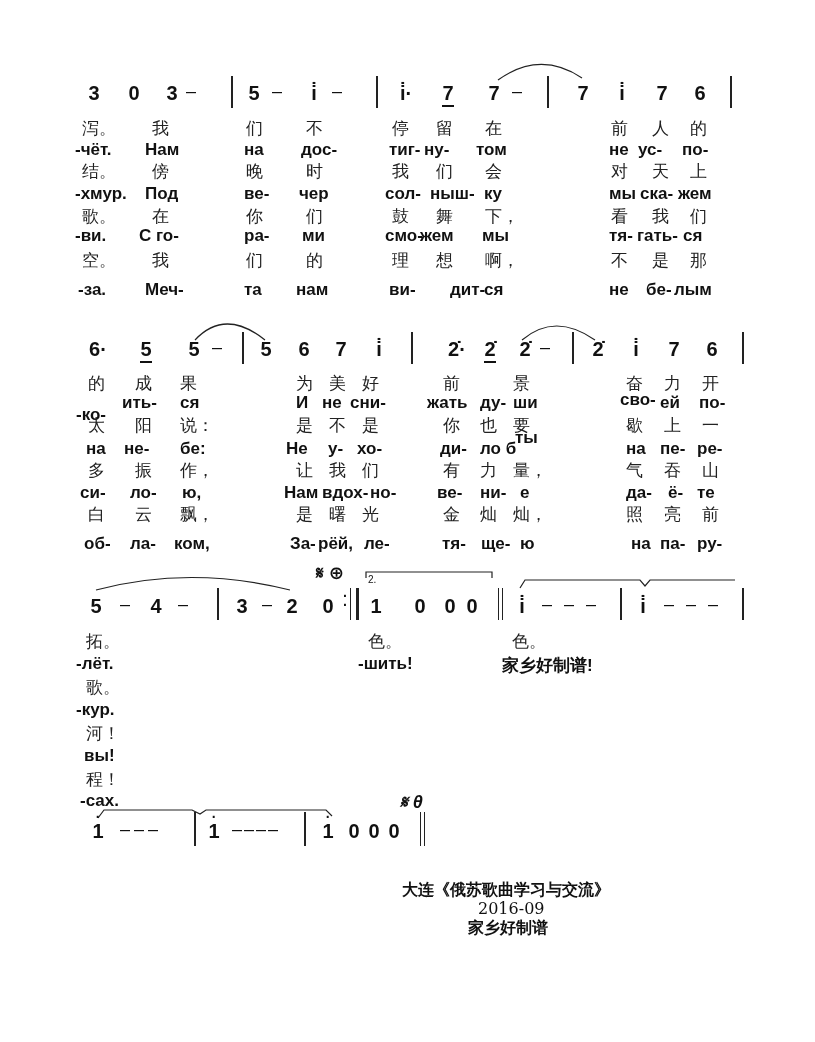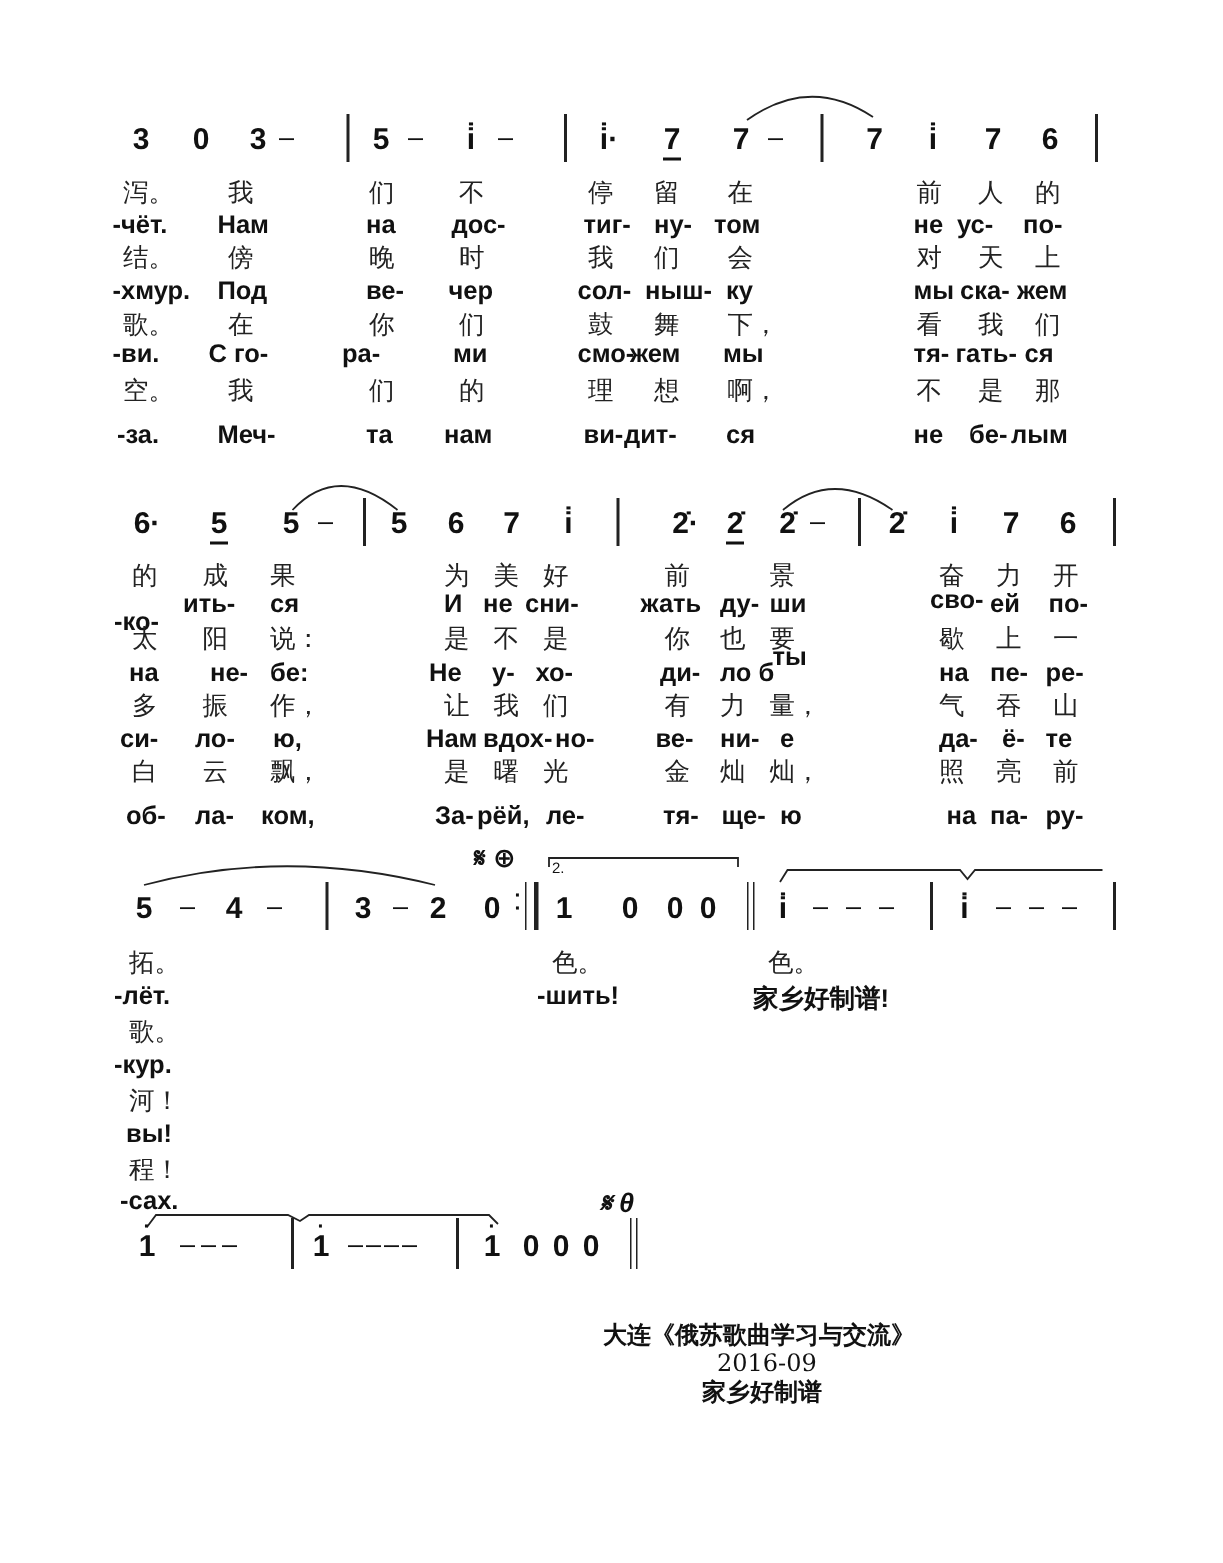--- a/index.html
+++ b/index.html
@@ -72,21 +72,21 @@
   <span class="zh" style="left:485px;top:117px">在</span>
   <span class="zh" style="left:611px;top:117px">前</span>
   <span class="zh" style="left:652px;top:117px">人</span>
   <span class="zh" style="left:690px;top:117px">的</span>
 
   <span class="ru" style="left:75px;top:140px">-чёт.</span>
   <span class="ru" style="left:145px;top:140px">Нам</span>
   <span class="ru" style="left:244px;top:140px">на</span>
   <span class="ru" style="left:301px;top:140px">дос-</span>
   <span class="ru" style="left:389px;top:140px">тиг-</span>
-  <span class="ru" style="left:436px;top:140px">ну-</span>
+  <span class="ru" style="left:424px;top:140px">ну-</span>
   <span class="ru" style="left:476px;top:140px">том</span>
   <span class="ru" style="left:609px;top:140px">не</span>
   <span class="ru" style="left:638px;top:140px">ус-</span>
   <span class="ru" style="left:682px;top:140px">по-</span>
 
   <span class="zh" style="left:82px;top:160px">结。</span>
   <span class="zh" style="left:152px;top:160px">傍</span>
   <span class="zh" style="left:246px;top:160px">晚</span>
   <span class="zh" style="left:306px;top:160px">时</span>
   <span class="zh" style="left:392px;top:160px">我</span>
@@ -113,21 +113,21 @@
   <span class="zh" style="left:306px;top:205px">们</span>
   <span class="zh" style="left:392px;top:205px">鼓</span>
   <span class="zh" style="left:436px;top:205px">舞</span>
   <span class="zh" style="left:485px;top:205px">下，</span>
   <span class="zh" style="left:611px;top:205px">看</span>
   <span class="zh" style="left:652px;top:205px">我</span>
   <span class="zh" style="left:690px;top:205px">们</span>
 
   <span class="ru" style="left:75px;top:226px">-ви.</span>
   <span class="ru" style="left:139px;top:226px">С го-</span>
-  <span class="ru" style="left:228px;top:226px">ра-</span>
+  <span class="ru" style="left:244px;top:226px">ра-</span>
   <span class="ru" style="left:302px;top:226px">ми</span>
   <span class="ru" style="left:385px;top:226px">смо-</span>
   <span class="ru" style="left:420px;top:226px">жем</span>
   <span class="ru" style="left:482px;top:226px">мы</span>
   <span class="ru" style="left:609px;top:226px">тя-</span>
   <span class="ru" style="left:637px;top:226px">гать-</span>
   <span class="ru" style="left:683px;top:226px">ся</span>
 
   <span class="zh" style="left:82px;top:249px">空。</span>
   <span class="zh" style="left:152px;top:249px">我</span>
@@ -138,21 +138,21 @@
   <span class="zh" style="left:485px;top:249px">啊，</span>
   <span class="zh" style="left:611px;top:249px">不</span>
   <span class="zh" style="left:652px;top:249px">是</span>
   <span class="zh" style="left:690px;top:249px">那</span>
 
   <span class="ru" style="left:78px;top:280px">-за.</span>
   <span class="ru" style="left:145px;top:280px">Меч-</span>
   <span class="ru" style="left:244px;top:280px">та</span>
   <span class="ru" style="left:296px;top:280px">нам</span>
   <span class="ru" style="left:389px;top:280px">ви-</span>
-  <span class="ru" style="left:416px;top:280px">дит-</span>
+  <span class="ru" style="left:450px;top:280px">дит-</span>
   <span class="ru" style="left:484px;top:280px">ся</span>
   <span class="ru" style="left:609px;top:280px">не</span>
   <span class="ru" style="left:646px;top:280px">бе-</span>
   <span class="ru" style="left:674px;top:280px">лым</span>
 </div>
 
 <div>
   <span class="note" style="left:84px;top:338px;width:28px">6·</span>
   <span class="note" style="left:136px;top:338px"><span>5</span><span class="ul"></span></span>
   <span class="note" style="left:184px;top:338px">5</span>
@@ -209,21 +209,21 @@
   <span class="zh" style="left:329px;top:414px">不</span>
   <span class="zh" style="left:362px;top:414px">是</span>
   <span class="zh" style="left:443px;top:414px">你</span>
   <span class="zh" style="left:480px;top:414px">也</span>
   <span class="zh" style="left:513px;top:414px">要</span>
   <span class="zh" style="left:626px;top:414px">歇</span>
   <span class="zh" style="left:664px;top:414px">上</span>
   <span class="zh" style="left:702px;top:414px">一</span>
 
   <span class="ru" style="left:86px;top:439px">на</span>
-  <span class="ru" style="left:140px;top:439px">не-</span>
+  <span class="ru" style="left:124px;top:439px">не-</span>
   <span class="ru" style="left:180px;top:439px">бе:</span>
   <span class="ru" style="left:286px;top:439px">Не</span>
   <span class="ru" style="left:328px;top:439px">у-</span>
   <span class="ru" style="left:357px;top:439px">хо-</span>
   <span class="ru" style="left:440px;top:439px">ди-</span>
   <span class="ru" style="left:480px;top:439px">ло б</span>
   <span class="ru" style="left:515px;top:428px">ты</span>
   <span class="ru" style="left:626px;top:439px">на</span>
   <span class="ru" style="left:660px;top:439px">пе-</span>
   <span class="ru" style="left:697px;top:439px">ре-</span>

